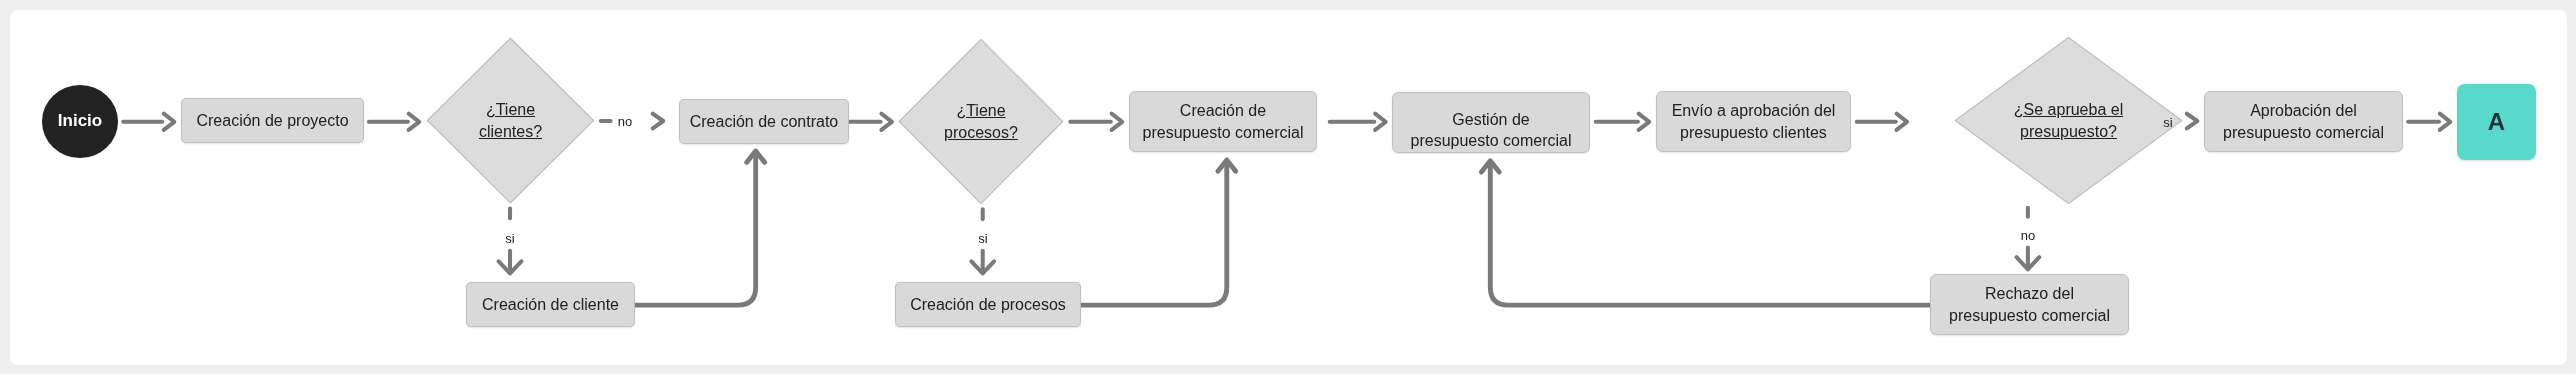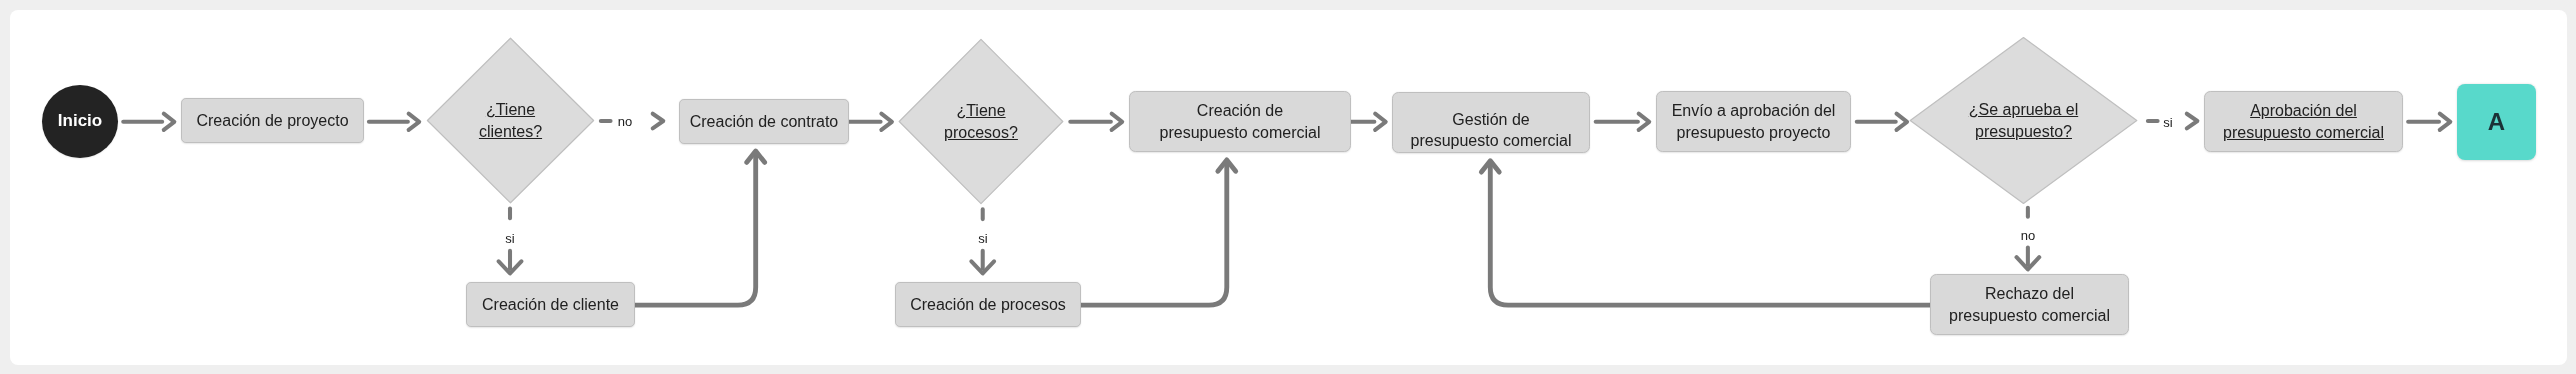--- a/index.html
+++ b/index.html
@@ -180,44 +180,44 @@
       <polygon points="102.5,1.5 203.5,103 102.5,204.5 1.5,103"></polygon>
     </svg>
     <span class="node-label">¿Tiene
 procesos?</span>
   </div>
 
   <div class="node" style="left:895px; top:282px; width:186px; height:45px;text-align:center;">
     <span class="node-label">Creación de procesos</span>
   </div>
 
-  <div class="node round8" style="left:1129px; top:91px; width:222px; height:61px;">
+  <div class="node round8" style="left:1129px; top:91px; width:188px; height:61px;">
     <span class="node-label">Creación de
 presupuesto comercial</span>
   </div>
 
   <div class="node round8" style="left:1392px; top:92px; width:198px; height:61px;align-items:flex-end;">
     <span class="node-label">Gestión de
 presupuesto comercial</span>
   </div>
 
   <div class="node round8" style="left:1656px; top:91px; width:195px; height:61px;">
     <span class="node-label">Envío a aprobación del
-presupuesto proyecto</span>
-  </div>
-
-  <div class="node diamond" style="left:1909px; top:36px; width:229px; height:169px;">
+presupuesto clientes</span>
+  </div>
+
+  <div class="node diamond" style="left:1954px; top:36px; width:229px; height:169px;">
     <svg class="diamond-shape" width="229" height="169" viewBox="0 0 283 208">
       <polygon points="141.5,1.5 281.5,104 141.5,206.5 1.5,104"></polygon>
     </svg>
     <span class="node-label">¿Se aprueba el
 presupuesto?</span>
   </div>
 
-  <div class="node round8" style="left:2204px; top:91px; width:199px; height:61px;text-decoration:underline;">
+  <div class="node round8" style="left:2204px; top:91px; width:199px; height:61px;">
     <span class="node-label">Aprobación del
 presupuesto comercial</span>
   </div>
 
   <div class="node round8" style="left:1930px; top:274px; width:199px; height:61px;justify-content:center;">
     <span class="node-label">Rechazo del
 presupuesto comercial</span>
   </div>
 
   <div class="node end" style="left:2457px; top:84px; width:79px; height:76px;">

